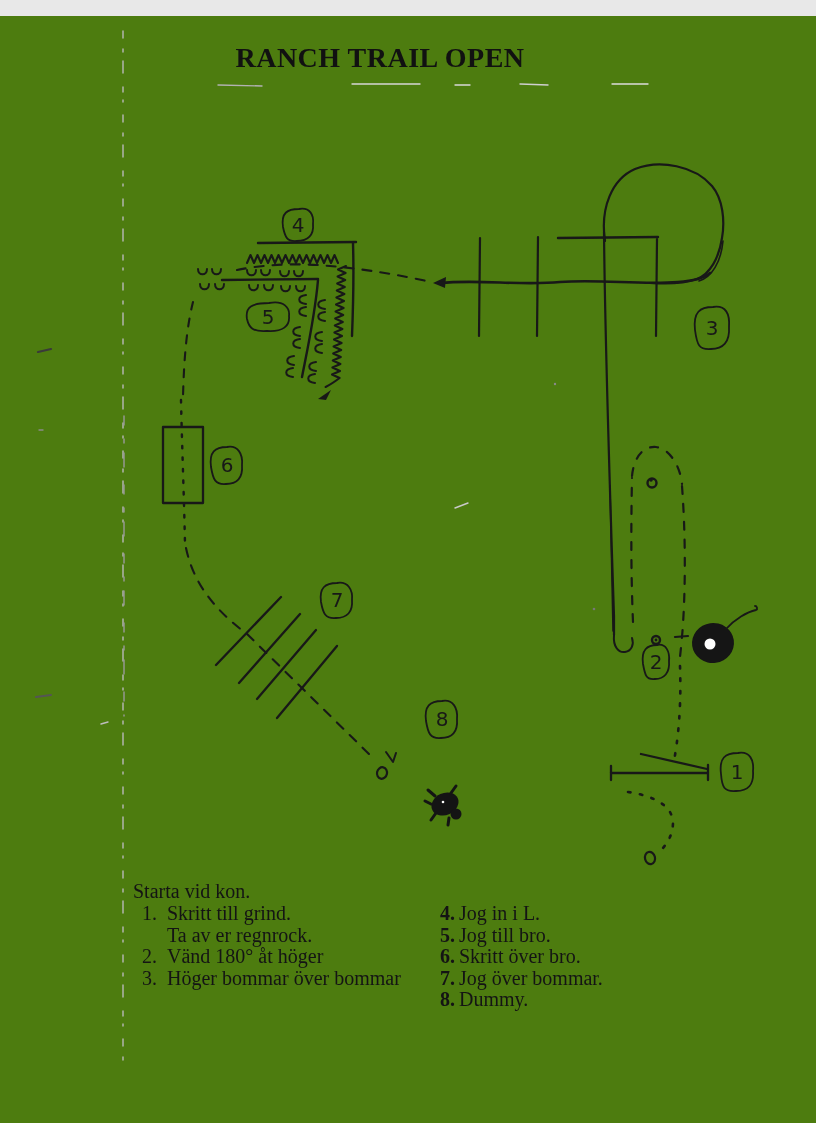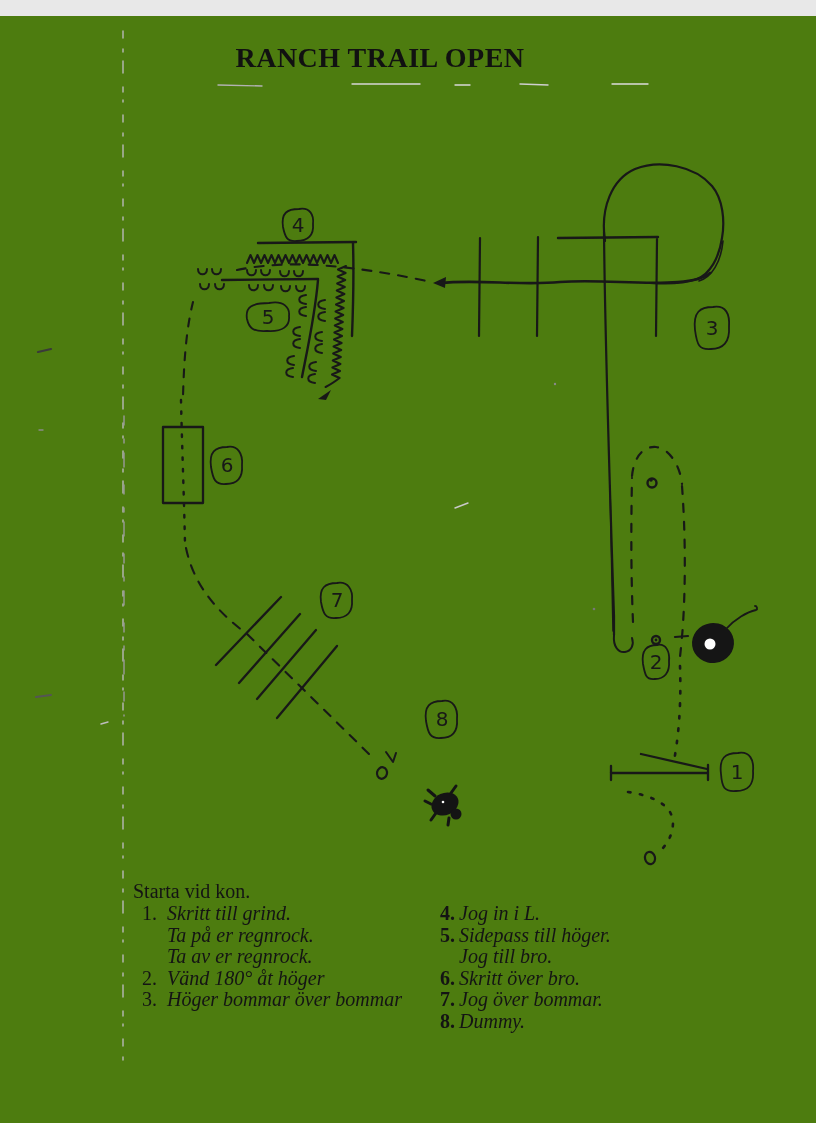--- a/index.html
+++ b/index.html
@@ -27,21 +27,21 @@
     font-size:20px;line-height:21.5px;color:#141414;
   }
   .start-note{position:absolute;left:133px;top:865px;}
   .col{position:absolute;top:887px;}
   .col.left{left:142px;width:300px;}
   .col.right{left:440px;width:280px;}
   .item{position:relative;padding-left:25px;}
   .col.right .item{padding-left:19px;}
   .item .num{position:absolute;left:0;top:0;}
   .col.right .item .num{font-weight:bold;}
-  .line{white-space:nowrap;font-style:italic;}
+  .line{white-space:nowrap;}
 </style>
 </head>
 <body>
 
 <div class="page">
 
   <div class="title">RANCH TRAIL OPEN</div>
 
   <svg class="diagram" width="816" height="1123" viewBox="0 0 816 1123" fill="none" stroke="#181818" stroke-linecap="round" stroke-linejoin="round">
 
@@ -220,41 +220,39 @@
     </g>
   </svg>
 
   <div class="instructions">
     <div class="start-note">Starta vid kon.</div>
 
     <div class="col left">
       <div class="item">
         <span class="num">1.</span>
         <div class="line">Skritt till grind.</div>
-        <div class="line">Ta på er regnrock.</div>
         <div class="line">Ta av er regnrock.</div>
       </div>
       <div class="item">
         <span class="num">2.</span>
         <div class="line">Vänd 180° åt höger</div>
       </div>
       <div class="item">
         <span class="num">3.</span>
         <div class="line">Höger bommar över bommar</div>
       </div>
     </div>
 
     <div class="col right">
       <div class="item">
         <span class="num">4.</span>
         <div class="line">Jog in i L.</div>
       </div>
       <div class="item">
         <span class="num">5.</span>
-        <div class="line">Sidepass till höger.</div>
         <div class="line">Jog till bro.</div>
       </div>
       <div class="item">
         <span class="num">6.</span>
         <div class="line">Skritt över bro.</div>
       </div>
       <div class="item">
         <span class="num">7.</span>
         <div class="line">Jog över bommar.</div>
       </div>

